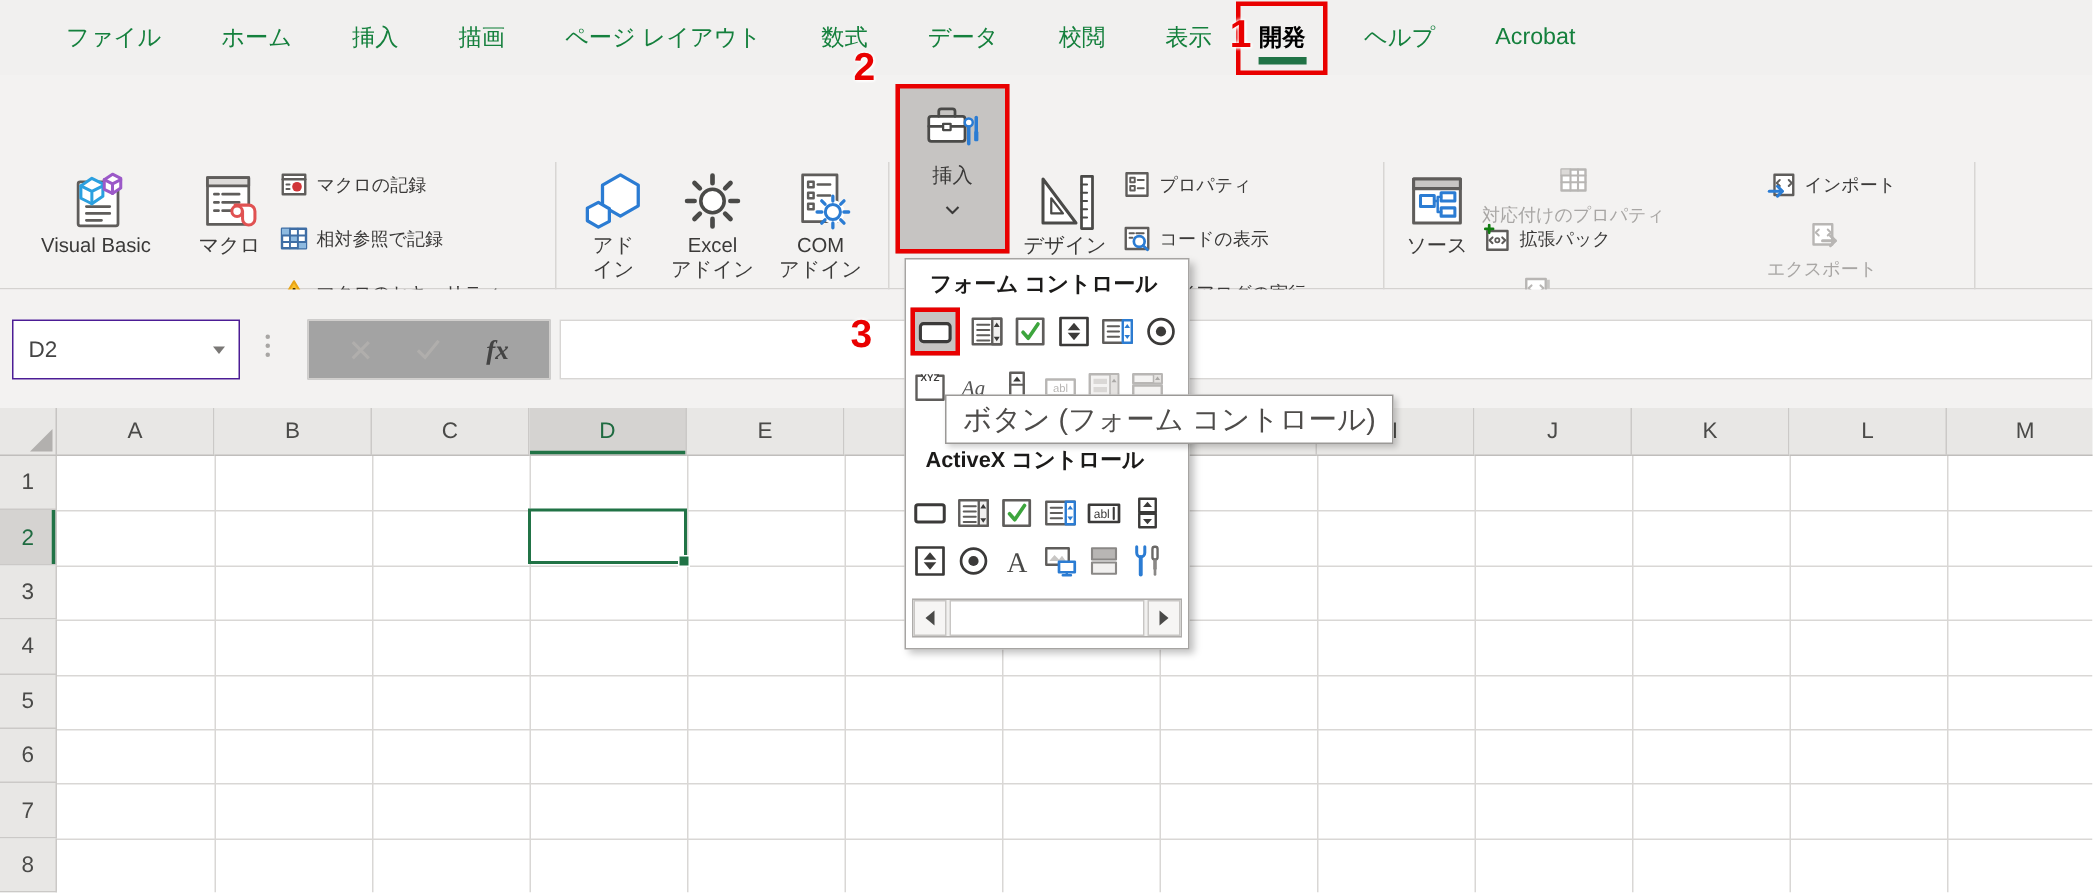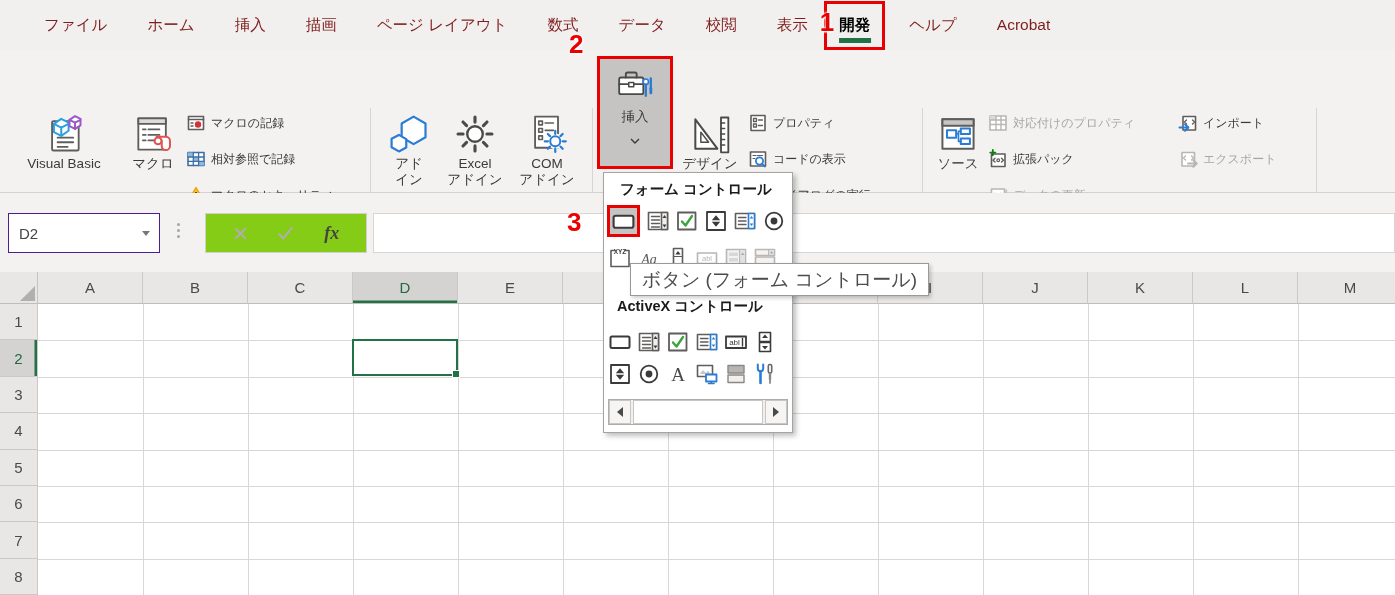--- a/index.html
+++ b/index.html
@@ -2,59 +2,59 @@
 <html><head>
 <meta charset="utf-8">
 <style>
   html,body{margin:0;padding:0;}
   body{width:1395px;height:595px;overflow:hidden;position:relative;background:#fff;
        font-family:"Liberation Sans","DejaVu Sans",sans-serif;color:#3b3a39;
        -webkit-font-smoothing:antialiased;}
   
   #menubar{position:absolute;left:0;top:0;width:1395px;height:50px;background:#f1f0ef;
            display:flex;align-items:center;padding-left:24px;box-sizing:border-box;}
-  .tab{padding:0 20px;font-size:15.5px;color:#7f1d1d;white-space:nowrap;cursor:default;}
+  .tab{padding:0 20px;font-size:15.5px;color:#15803d;white-space:nowrap;cursor:default;}
   .tab.boxed{border:3px solid #e90000;font-weight:bold;color:#000;height:43px;display:flex;
              align-items:center;position:relative;padding:0 12px;margin:0 4px;background:#f1f0ef;}
   .tab.boxed .underline{position:absolute;bottom:4px;left:50%;transform:translateX(-50%);
              width:58%;height:4.5px;background:#217346;}
   .step-digit{color:#e90000;font-weight:bold;font-size:26px;
               text-shadow:0 0 3px #fff,0 0 3px #fff,1px 1px 2px #fff;z-index:30;}
   #step1{margin:0 -14px 6px -8px;z-index:30;}
   
   #ribbon{position:absolute;left:0;top:50px;width:1395px;height:143px;background:#f3f2f1;
           border-bottom:1px solid #d4d2d0;box-sizing:border-box;}
   .bigbtn{position:absolute;display:flex;flex-direction:column;align-items:center;
           font-size:13.5px;line-height:1.2;text-align:center;color:#3b3a39;}
   .bigbtn .ic{width:44px;height:44px;margin-top:4px;}
   .smallbtn{position:absolute;display:flex;align-items:center;gap:5px;font-size:12px;
             height:26px;color:#3b3a39;white-space:nowrap;}
   .smallbtn .ic{width:20px;height:20px;flex:0 0 20px;}
-  .smallbtn.disabled{color:#a8a6a4;}
+  .smallbtn.disabled{color:#a8a6a4;flex-direction:column;}
   .grp-label{position:absolute;top:170px;font-size:13px;color:#6e6c6a;text-align:center;}
   .divider{position:absolute;top:58px;height:116px;width:1px;background:#d8d6d4;}
   
   #insert-btn{position:absolute;left:597px;top:56px;width:70px;height:107px;
               border:3px solid #e90000;background:#c6c4c2;display:flex;flex-direction:column;
               align-items:center;z-index:6;}
   #insert-btn .ic{width:40px;height:40px;margin-top:6px;}
   #insert-btn .lbl{font-size:13.5px;margin-top:3px;}
   #insert-btn .chev{margin-top:4px;}
   #step2{position:absolute;left:569px;top:29px;z-index:30;}
   
   #fbar{position:absolute;left:0;top:193px;width:1395px;height:79px;background:#f3f2f1;}
   #namebox{position:absolute;left:8px;top:20px;width:152px;height:40px;background:#fff;
            border:1px solid #4c1d95;box-sizing:border-box;display:flex;align-items:center;
            padding-left:10px;font-size:15px;color:#444;}
   #namebox .caret{position:absolute;right:9px;top:17px;width:0;height:0;
            border-left:4.5px solid transparent;border-right:4.5px solid transparent;
            border-top:5.5px solid #7a7876;}
   .vdots{position:absolute;left:177px;top:30px;display:flex;flex-direction:column;gap:3px;}
   .vdots i{width:3px;height:3px;border-radius:50%;background:#a8a6a4;}
-  #fxbox{position:absolute;left:205px;top:20px;width:162px;height:40px;background:#84cc16;
+  #fxbox{position:absolute;left:205px;top:20px;width:162px;height:40px;background:#a3a3a3;
          border:1px solid #d1cfcd;box-sizing:border-box;display:flex;align-items:center;
          justify-content:space-around;padding:0 12px;}
   #fxbox .fx{font-family:"Liberation Serif","DejaVu Serif",serif;font-style:italic;
          font-weight:bold;font-size:18px;color:#444;}
   #forminput{position:absolute;left:373px;top:20px;width:1022px;height:40px;background:#fff;
          border:1px solid #d8d6d4;box-sizing:border-box;}
   
   #grid{position:absolute;left:0;top:272px;width:1395px;height:323px;background:#fff;}
   #corner{position:absolute;left:0;top:0;width:38px;height:32px;background:#e8e7e5;
           border-right:1px solid #c6c4c2;border-bottom:1px solid #c0bebc;box-sizing:border-box;}

